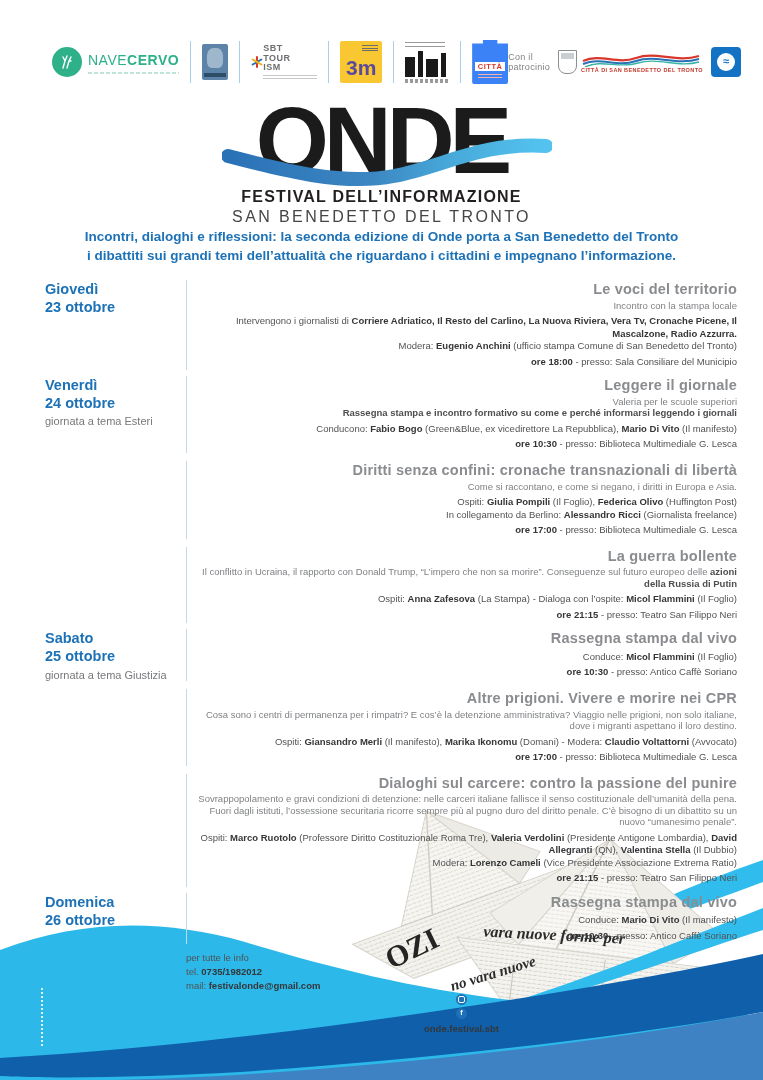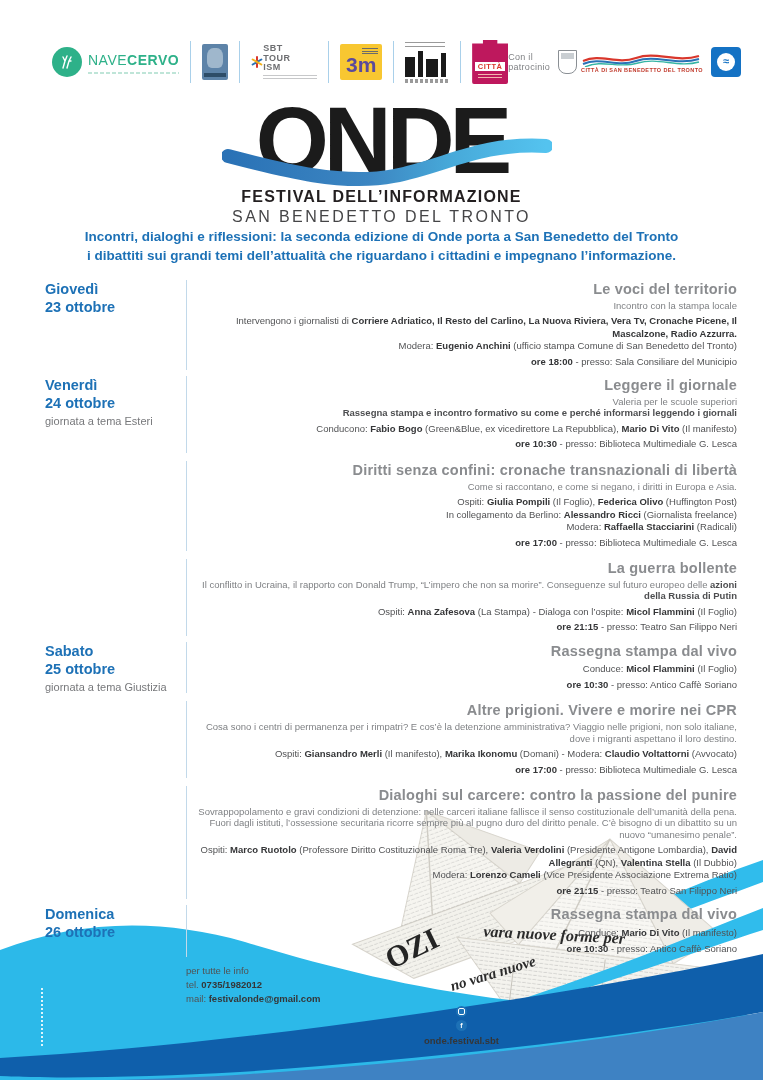--- a/index.html
+++ b/index.html
@@ -27,35 +27,35 @@
   .sbt{gap:0;}
   .sbt-star{width:12px;height:12px;position:relative;flex:none;}
   .sbt-star i{position:absolute;left:5px;top:0;width:2px;height:12px;border-radius:2px;display:block;}
   .sbt-star i:nth-child(1){background:#d9372c;transform:rotate(0deg);}
   .sbt-star i:nth-child(2){background:#2a72b6;transform:rotate(60deg);}
   .sbt-star i:nth-child(3){background:#f2b21c;transform:rotate(120deg);}
   .sbt-txt{font-size:9px;font-weight:bold;color:#6d6e71;line-height:1.05;letter-spacing:.5px;}
   .sbt-sub{height:5px;width:54px;margin-top:2px;
            background:repeating-linear-gradient(180deg,#c7c8ca 0 1px,transparent 1px 3px);}
   
-  .tm{width:42px;height:36px;background:#f8c731;border-radius:2px;position:relative;
+  .tm{width:42px;height:42px;background:#f8c731;border-radius:2px;position:relative;
       display:flex;align-items:flex-end;justify-content:center;}
   .tm-mark{font-size:21px;font-weight:bold;color:#5b4a9b;line-height:1.5;}
   .tm::before{content:"";position:absolute;top:4px;right:4px;width:16px;height:8px;
               background:repeating-linear-gradient(180deg,#6b6b6b 0 1px,transparent 1px 2.6px);}
   
   .lett{flex-direction:column;align-items:flex-start;}
   .lett-top{height:7px;width:40px;margin-bottom:2px;
             background:repeating-linear-gradient(180deg,#9a9a9a 0 1px,transparent 1px 3.5px);}
   .lett-mark{display:flex;align-items:flex-end;gap:3px;}
   .lett-mark i{display:block;background:#1a1a1a;}
   .lett-sub{height:4px;width:44px;margin-top:2px;
             background:repeating-linear-gradient(90deg,#9a9a9a 0 3px,transparent 3px 5px);}
   
-  .citta{width:36px;height:44px;background:#be185d;border-radius:2px;position:relative;
+  .citta{width:36px;height:44px;background:#3b82f6;border-radius:2px;position:relative;
          clip-path:polygon(30% 0,70% 0,70% 8%,100% 8%,100% 100%,0 100%,0 8%,30% 8%);}
   .citta-band{position:absolute;left:3px;right:3px;top:22px;background:#fff;text-align:center;
               font-size:7.5px;font-weight:bold;color:#d9372c;letter-spacing:.5px;line-height:9px;}
   .citta::after{content:"";position:absolute;left:6px;right:6px;bottom:4px;height:6px;
                 background:repeating-linear-gradient(180deg,#f4b5ae 0 1px,transparent 1px 3px);}
   
   .patronage{margin-left:auto;display:flex;flex-direction:row;align-items:center;gap:3px;}
   .patronage-label{font-size:9px;color:#808285;letter-spacing:.3px;}
   .pat-row{display:flex;align-items:center;gap:8px;}
   .comune{display:flex;align-items:center;gap:4px;}
@@ -257,21 +257,20 @@
           <p class="rich time-line"><b>ore 10:30</b><span> - presso: Biblioteca Multimediale G. Lesca</span></p>
         </article>
         <article class="ev">
           <div class="ev-title">Diritti senza confini: cronache transnazionali di libertà</div>
           <div class="desc">
             <p class="rich"><span>Come si raccontano, e come si negano, i diritti in Europa e Asia.</span></p>
           </div>
           <div class="people">
             <p class="rich"><span>Ospiti: </span><b>Giulia Pompili</b><span> (Il Foglio), </span><b>Federica Olivo</b><span> (Huffington Post)</span></p>
             <p class="rich"><span>In collegamento da Berlino: </span><b>Alessandro Ricci</b><span> (Giornalista freelance)</span></p>
-            <p class="rich"><span>Modera: </span><b>Raffaella Stacciarini</b><span> (Radicali)</span></p>
           </div>
           <p class="rich time-line"><b>ore 17:00</b><span> - presso: Biblioteca Multimediale G. Lesca</span></p>
         </article>
         <article class="ev">
           <div class="ev-title">La guerra bollente</div>
           <div class="desc">
             <p class="rich"><span>Il conflitto in Ucraina, il rapporto con Donald Trump, “L’impero che non sa morire”. Conseguenze sul futuro europeo delle </span><b>azioni della Russia di Putin</b></p>
           </div>
           <div class="people">
             <p class="rich"><span>Ospiti: </span><b>Anna Zafesova</b><span> (La Stampa) - Dialoga con l’ospite: </span><b>Micol Flammini</b><span> (Il Foglio)</span></p>

